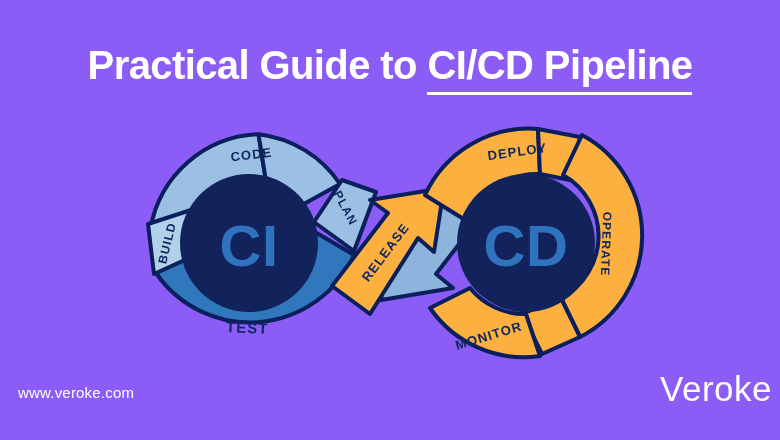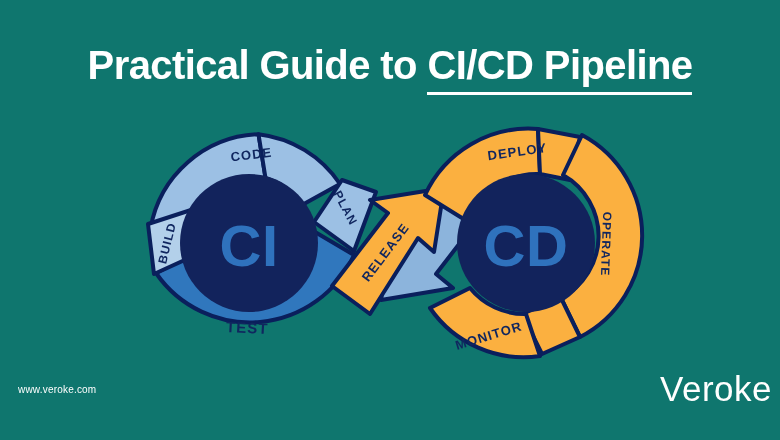--- a/index.html
+++ b/index.html
@@ -4,21 +4,21 @@
 <style>
   html, body {
     margin: 0;
     padding: 0;
     background: #06195c;
   }
   #stage {
     position: relative;
     width: 780px;
     height: 440px;
-    background: #0f766e;
+    background: #8b5cf6;
     overflow: hidden;
     font-family: "Liberation Sans", sans-serif;
   }
 
   
   #title-block {
     position: absolute;
     top: 44px;
     left: 0;
     width: 780px;
@@ -63,21 +63,21 @@
     letter-spacing: 0.5px;
   }
 
   
   #footer-url {
     position: absolute;
     left: 18px;
     top: 384px;
     color: #ffffff;
     font-family: "Liberation Sans", sans-serif;
-    font-size: 10px;
+    font-size: 15px;
     letter-spacing: 0.2px;
   }
   #brand-logo {
     position: absolute;
     right: 8px;
     top: 371px;
     color: #ffffff;
     font-family: "Liberation Sans", sans-serif;
     font-size: 35px;
     font-weight: 300;

